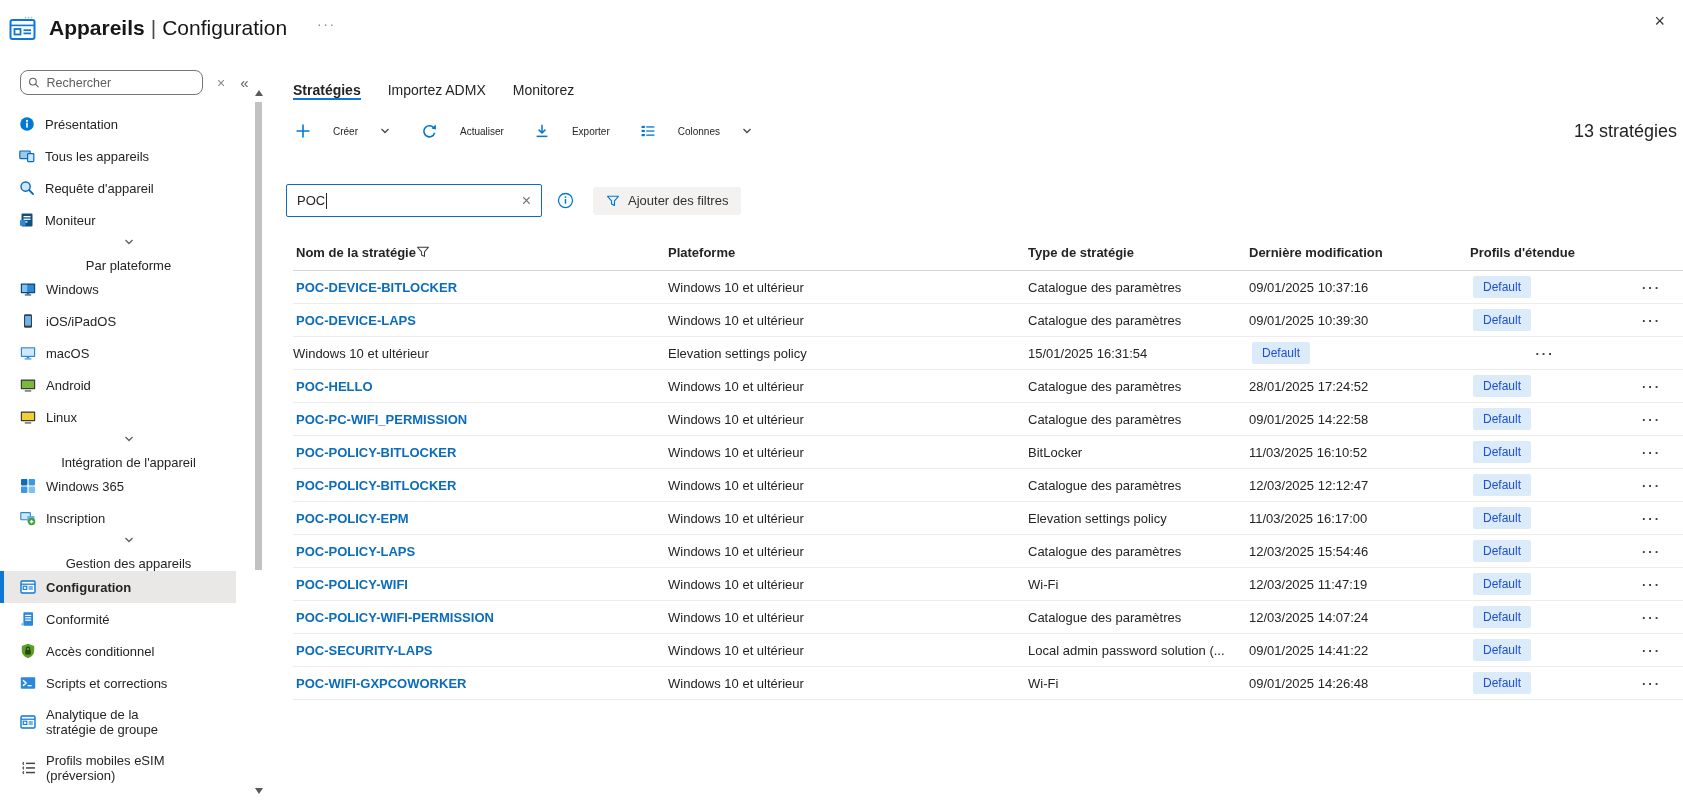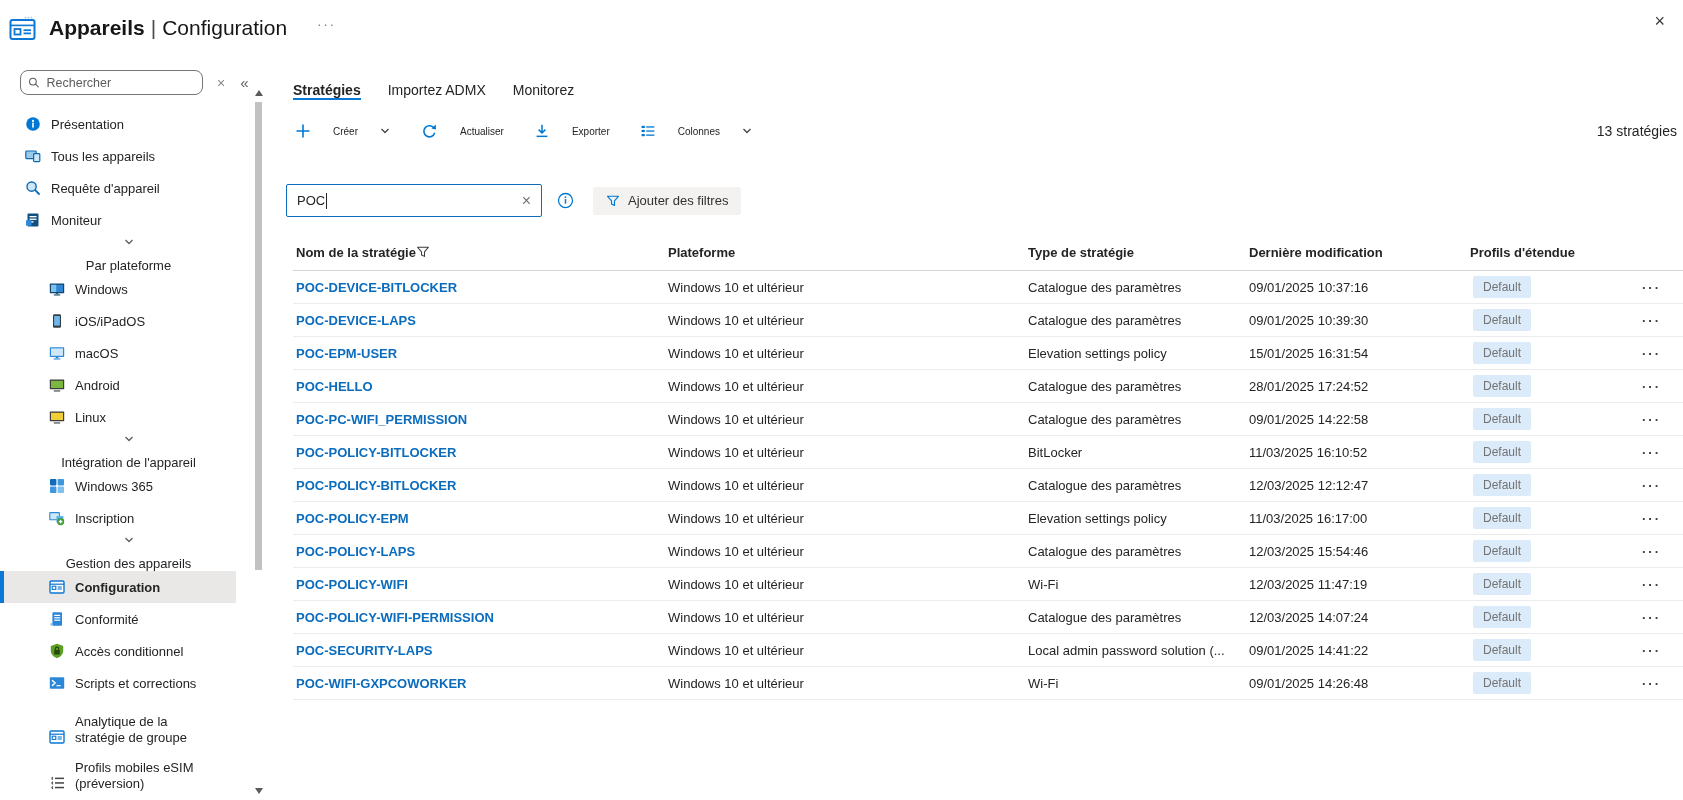--- a/index.html
+++ b/index.html
@@ -23,27 +23,27 @@
   .search-row { display:flex; align-items:center; padding-left:20px; }
   .side-search { width:183px; height:25px; border:1px solid #767676; border-radius:8px;
     display:flex; align-items:center; padding:0 7px; background:#fff; }
   .side-search input { border:none; outline:none; font-size:12.5px; width:100%; margin-left:7px;
     font-family:"Liberation Sans", sans-serif; color:#242424; }
   .side-search input::placeholder { color:#5f5d5b; }
   .search-clear { color:#8a8886; font-size:14px; margin-left:14px; cursor:pointer; }
   .search-collapse { color:#605e5c; font-size:15px; margin-left:15px; cursor:pointer; }
 
   .nav { margin-top:13px; }
-  .nav-item { min-height:32px; display:flex; align-items:center; gap:10px; padding-left:25px;
+  .nav-item { min-height:32px; display:flex; align-items:center; gap:10px; padding-left:19px;
     margin-right:16px; font-size:13px; color:#242424; position:relative; cursor:pointer; }
   .nav-item .ico { width:16px; height:16px; flex:none; display:flex; }
   .nav-item.group { padding-left:21px; color:#242424;flex-direction:column; }
   .nav-item.group .chev { width:12px; height:12px; flex:none; }
-  .nav-item.indent { padding-left:49px; }
-  .nav-item.twoline { min-height:46px;align-items:flex-end; }
+  .nav-item.indent { padding-left:20px; }
+  .nav-item.twoline { min-height:46px; }
   .nav-item.twoline .lbl { max-width:128px; line-height:1.18; }
   .nav-item.selected { background:#e9e8e7; font-weight:700; }
   .nav-item.selected::before { content:""; position:absolute; left:0; top:0; bottom:0; width:4px; background:#0c77d4; }
 
   
   .scroll-strip { width:14px; flex:none; position:relative; }
   .scroll-thumb { position:absolute; left:3px; top:46px; width:7px; height:468px; background:#c4c2c0; }
   .scroll-up { position:absolute; left:3px; top:34px; width:0; height:0;
     border-left:4px solid transparent; border-right:4px solid transparent; border-bottom:6px solid #5c5a58; }
   .scroll-down { position:absolute; left:3px; bottom:6px; width:0; height:0;
@@ -53,41 +53,41 @@
   .main { flex:1; padding:26px 0 0 27px; position:relative; }
 
   .tabs { display:flex; gap:27px; }
   .tab { font-size:14px; border-bottom:2px solid transparent; cursor:pointer; color:#242424; }
   .tab.active { font-weight:700; border-bottom-color:#0c77d4; }
 
   .toolbar { display:flex; align-items:center; margin-top:15px; height:32px; padding-right:6px; }
   .tb-btn { display:flex; align-items:center; gap:22px; font-size:10px; color:#242424; cursor:pointer; padding:4px 2px; margin-right:26px; }
   .tb-btn svg { flex:none; }
   .tb-chev { width:12px; height:12px; margin-left:-1px; }
-  .count { margin-left:auto; font-size:14px; color:#242424; }
+  .count { margin-left:auto; font-size:18px; color:#242424; }
 
   .filter-row { display:flex; align-items:center; margin-top:37px; margin-left:-7px; }
   .policy-search { width:256px; height:33px; border:1px solid #0f6cbd; border-radius:2px;
     display:flex; align-items:center; padding:0 10px; font-size:13px; cursor:text; }
   .caret { width:1px; height:16px; background:#242424; margin-left:1px; }
   .ps-clear { margin-left:auto; color:#767472; font-size:16px; cursor:pointer; }
   .info-ico { margin-left:15px; display:flex; cursor:pointer; }
   .add-filters { margin-left:19px; display:flex; align-items:center; gap:8px; background:#f3f2f1;
     border-radius:3px; height:28px; padding:0 13px; font-size:13px; color:#323130; cursor:pointer; }
 
   
   .table { margin-top:17px; }
   .grid-row { display:grid; grid-template-columns:375px 360px 221px 221px 150px 1fr; align-items:center; }
   .thead { height:37px; font-size:13px; font-weight:700; color:#242424; border-bottom:1px solid #d6d4d2; }
   .thead .hcell { display:flex; align-items:center; gap:0; cursor:pointer; white-space:nowrap; }
   .thead .hcell:first-child { padding-left:3px; }
   .trow { height:33px; font-size:13px; border-bottom:1px solid #ececec; }
   .cell { white-space:nowrap; overflow:hidden; }
   .name-cell { color:#0b6cbe; font-weight:700; padding-left:3px; cursor:pointer; }
-  .badge { display:inline-block; background:#dcebf9; color:#737373; font-size:12px;
+  .badge { display:inline-block; background:#dcebf9; color:#1d4ed8; font-size:12px;
     padding:4px 10px; border-radius:2px; margin-left:3px; }
   .actions { justify-self:center; color:#3b3a39; font-weight:700; letter-spacing:2px;
     font-size:13px; cursor:pointer; }
 </style>
 </head>
 <body>
 
 <div class="titlebar">
   <span class="app-icon">
     <svg width="27" height="27" viewBox="0 0 27 27">
@@ -449,21 +449,20 @@
           <div class="grid-row trow">
             <div class="cell name-cell">POC-DEVICE-LAPS</div>
             <div class="cell">Windows 10 et ultérieur</div>
             <div class="cell">Catalogue des paramètres</div>
             <div class="cell">09/01/2025 10:39:30</div>
             <div class="cell"><span class="badge">Default</span></div>
             <div class="actions">···</div>
           </div>
 
           <div class="grid-row trow">
-            <div class="cell name-cell">POC-EPM-USER</div>
             <div class="cell">Windows 10 et ultérieur</div>
             <div class="cell">Elevation settings policy</div>
             <div class="cell">15/01/2025 16:31:54</div>
             <div class="cell"><span class="badge">Default</span></div>
             <div class="actions">···</div>
           </div>
 
           <div class="grid-row trow">
             <div class="cell name-cell">POC-HELLO</div>
             <div class="cell">Windows 10 et ultérieur</div>

